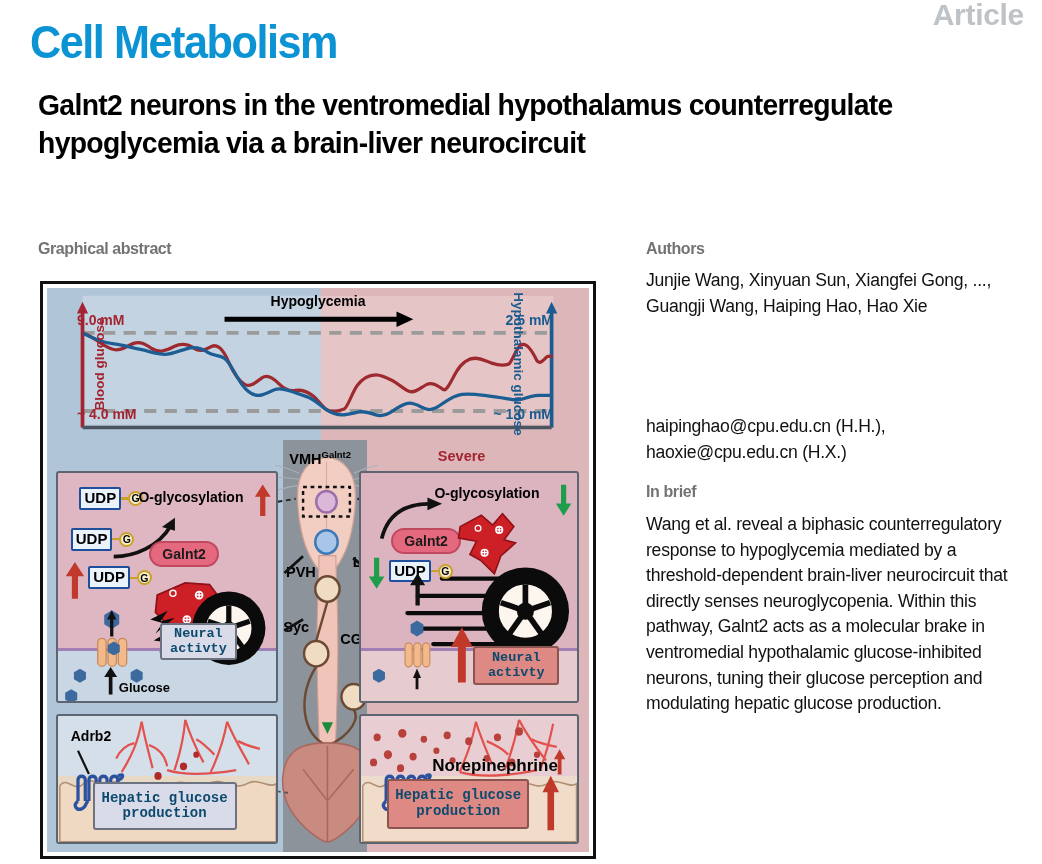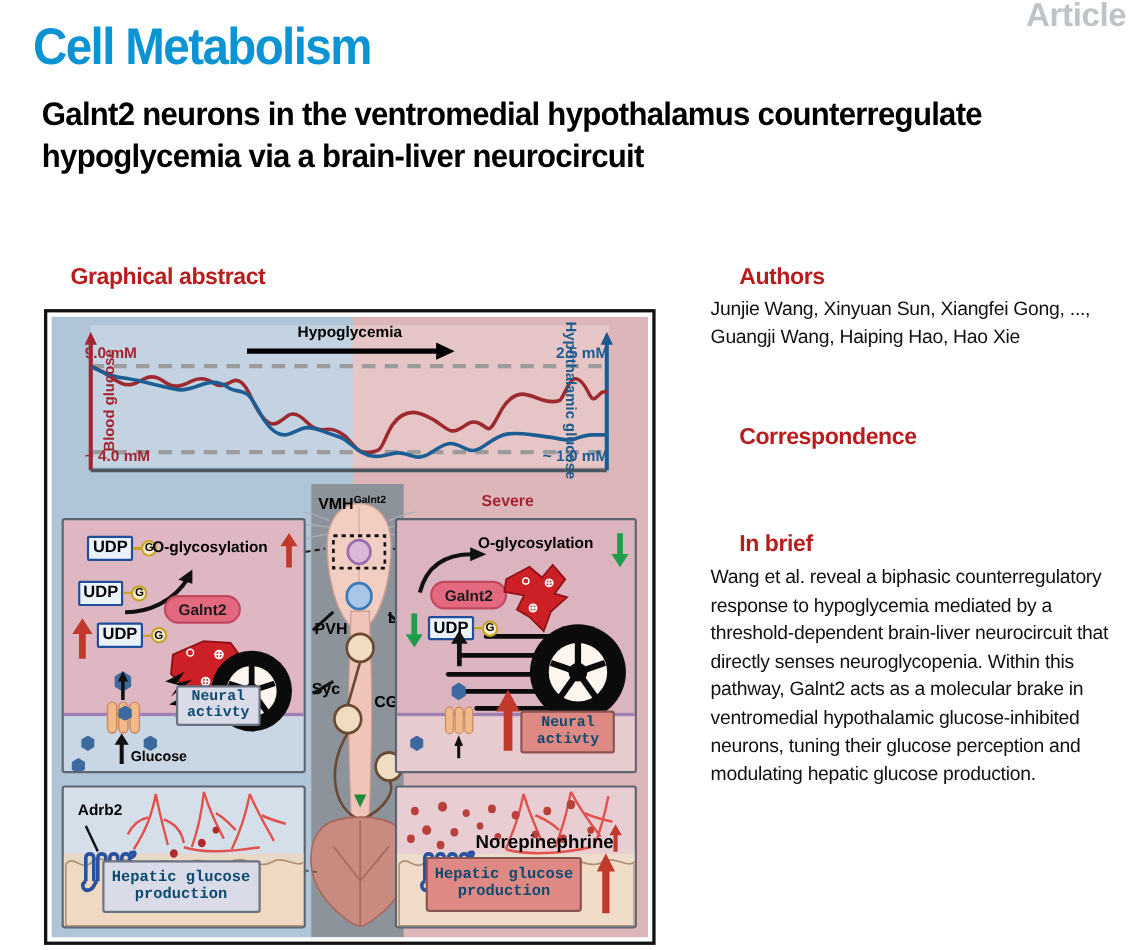--- a/index.html
+++ b/index.html
@@ -25,23 +25,22 @@
   }
   .paper-title {
     position: absolute; left: 38px; top: 86px; width: 970px;
     font-size: 29.5px; font-weight: bold; color: #000;
     line-height: 1.29; letter-spacing: -0.7px;
     transform: scaleX(0.96); transform-origin: left top;
   }
 
   
   .sec-head {
-    position: absolute; font-size: 21px; font-weight: bold; color: #b91c1c;
+    position: absolute; font-size: 16px; font-weight: bold; color: #737373;
     letter-spacing: -0.4px;
-    margin-left: 26px;
   }
   #h-graphical { left: 38px; top: 240px; }
   #h-authors   { left: 646px; top: 240px; }
   #h-corr      { left: 646px; top: 386px; }
   #h-brief     { left: 646px; top: 483px; }
 
   .body-text {
     position: absolute; left: 646px; width: 382px;
     font-size: 17.6px; color: #111; line-height: 1.455; font-weight: 500;
     letter-spacing: -0.25px;
@@ -136,21 +135,21 @@
 
 <div class="page">
 
   <div class="article-tag">Article</div>
   <div class="journal-title">Cell Metabolism</div>
   <div class="paper-title">Galnt2 neurons in the ventromedial hypothalamus counterregulate hypoglycemia via a brain-liver neurocircuit</div>
 
   <div class="sec-head" id="h-graphical">Graphical abstract</div>
   <div class="sec-head" id="h-authors">Authors</div>
   <div class="body-text" id="t-authors">Junjie Wang, Xinyuan Sun, Xiangfei Gong, ..., Guangji Wang, Haiping Hao, Hao Xie</div>
-  <div class="sec-head" id="h-corr">Correspondence</div>
+  <div class="body-text" id="t-corr">haipinghao@cpu.edu.cn (H.H.), haoxie@cpu.edu.cn (H.X.)</div>
   <div class="sec-head" id="h-brief">In brief</div>
   <div class="body-text" id="t-brief">Wang et al. reveal a biphasic counterregulatory response to hypoglycemia mediated by a threshold-dependent brain-liver neurocircuit that directly senses neuroglycopenia. Within this pathway, Galnt2 acts as a molecular brake in ventromedial hypothalamic glucose-inhibited neurons, tuning their glucose perception and modulating hepatic glucose production.</div>
 
   <div class="ga-frame">
     <div class="ga-inner">
 
       <div class="half-mild"></div>
       <div class="half-sev"></div>
 
       <div class="chart-wrap">

